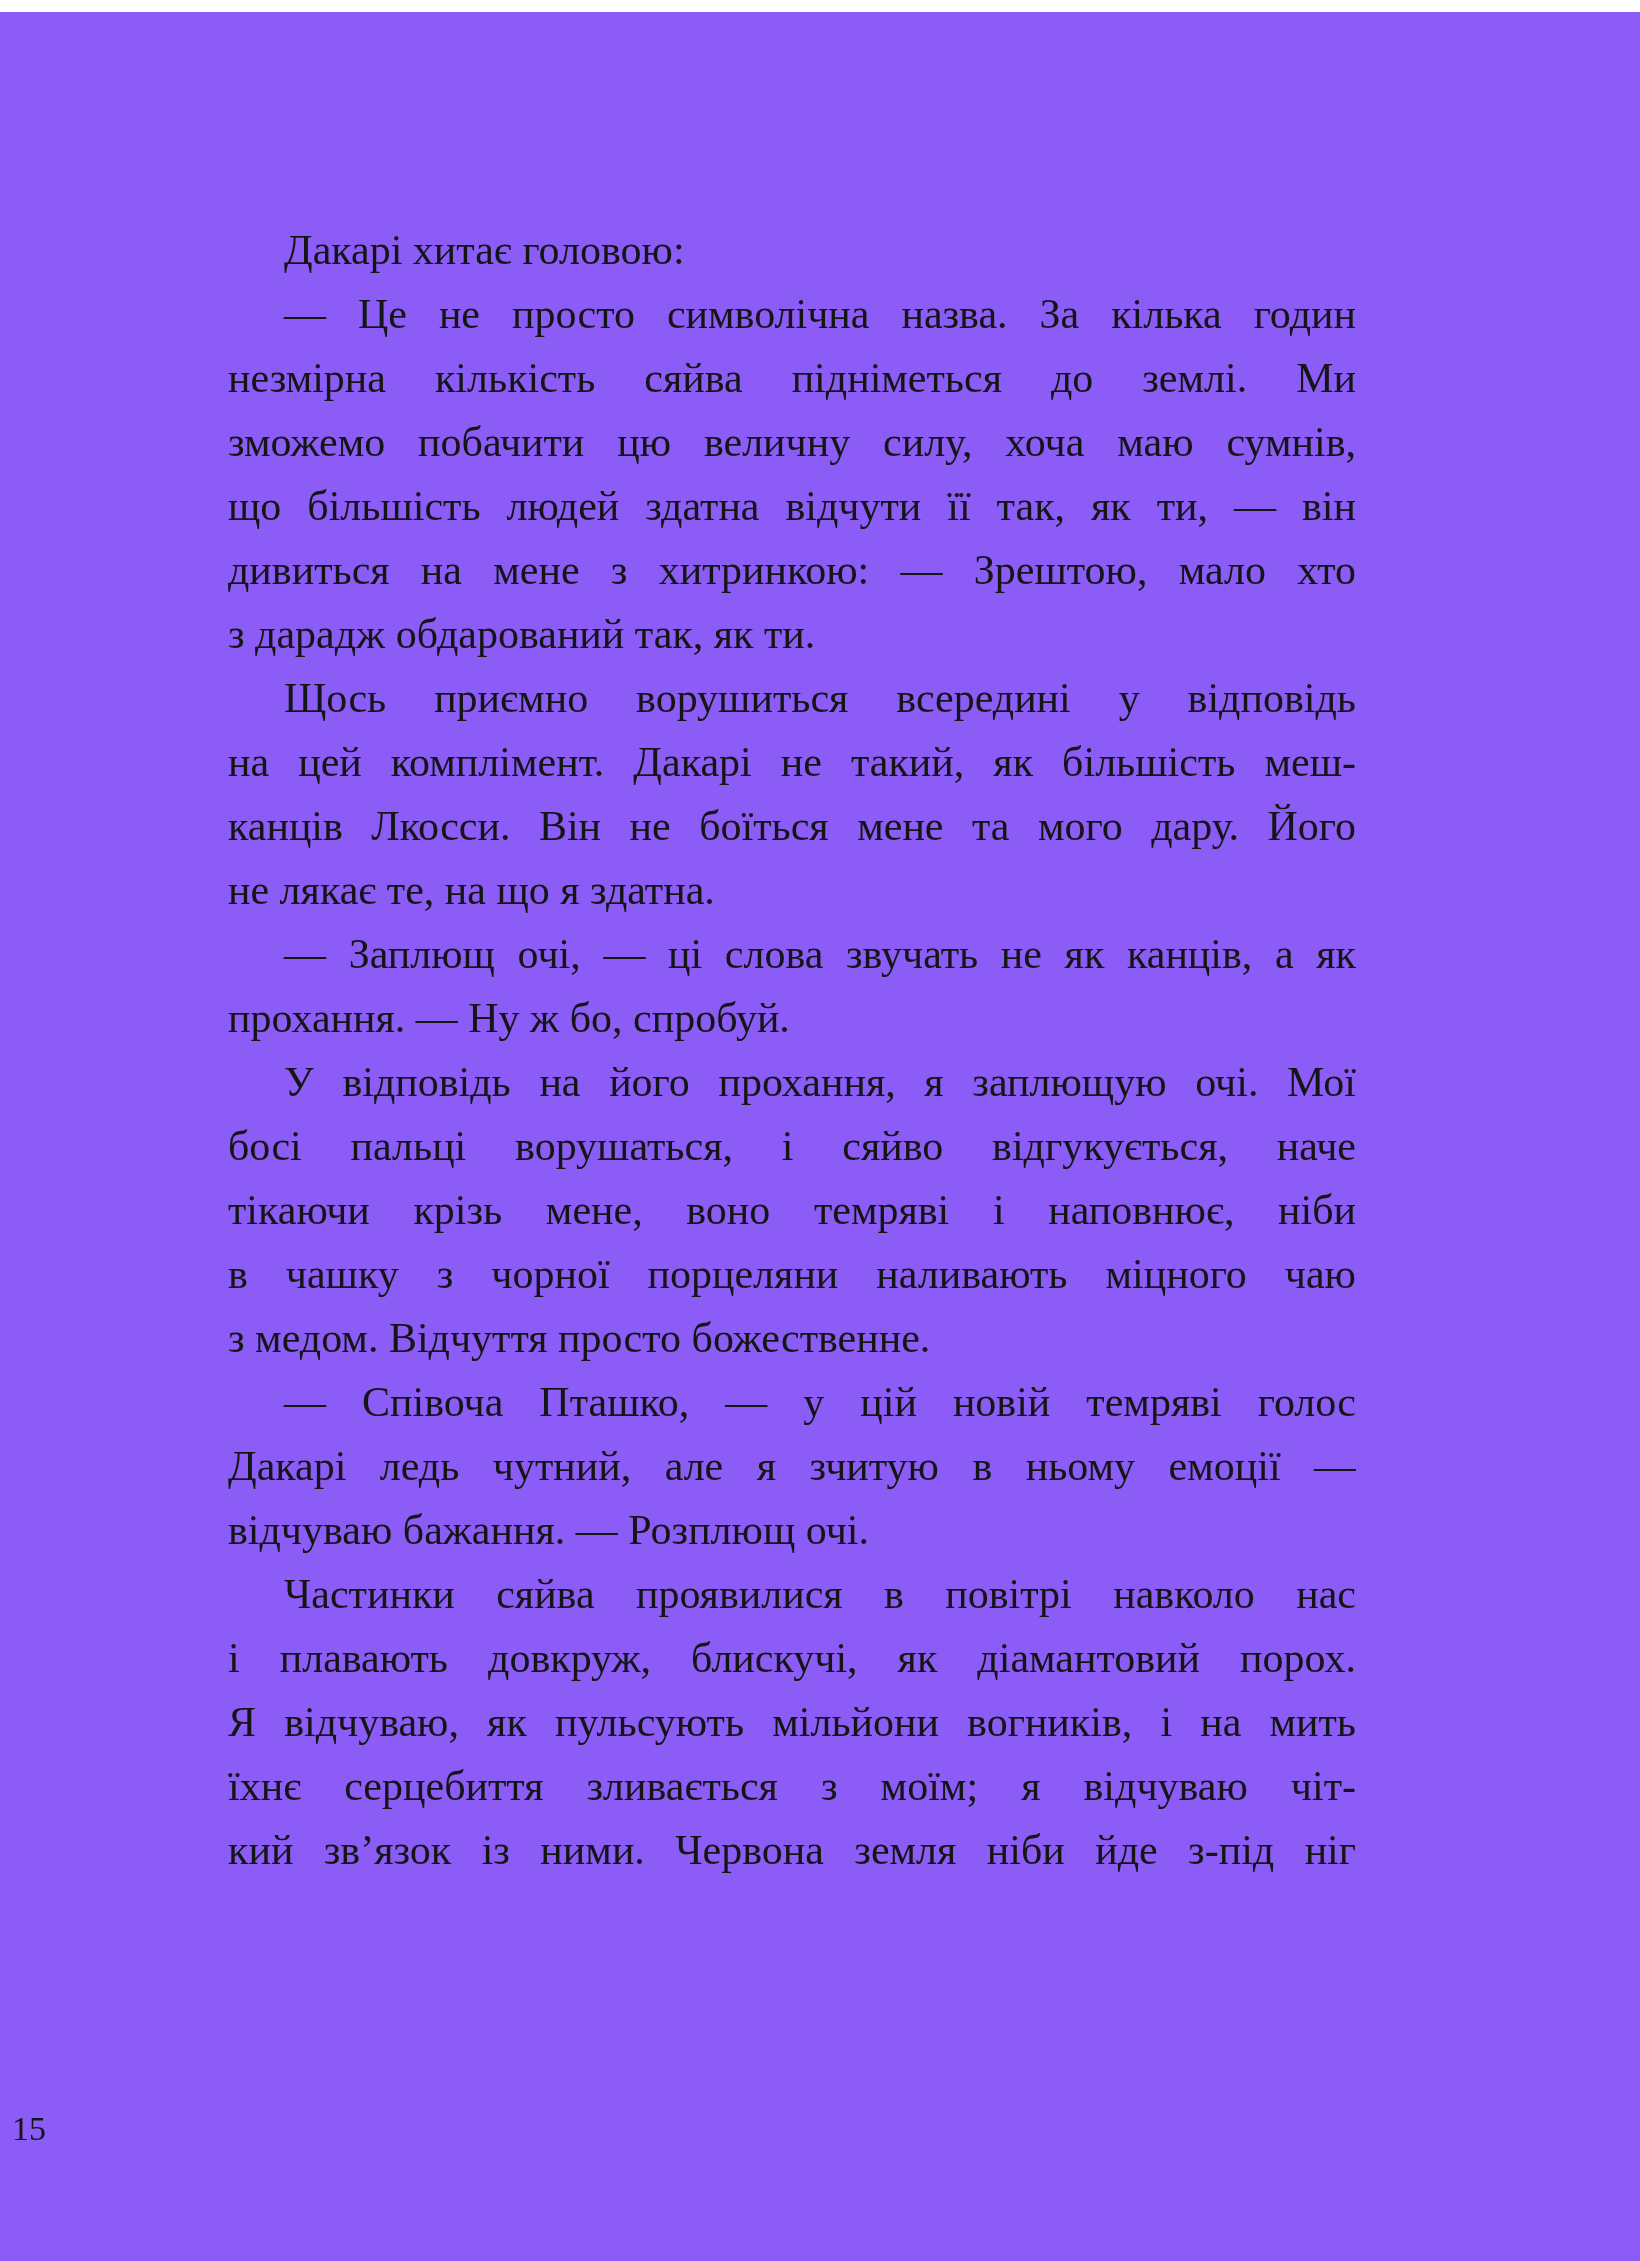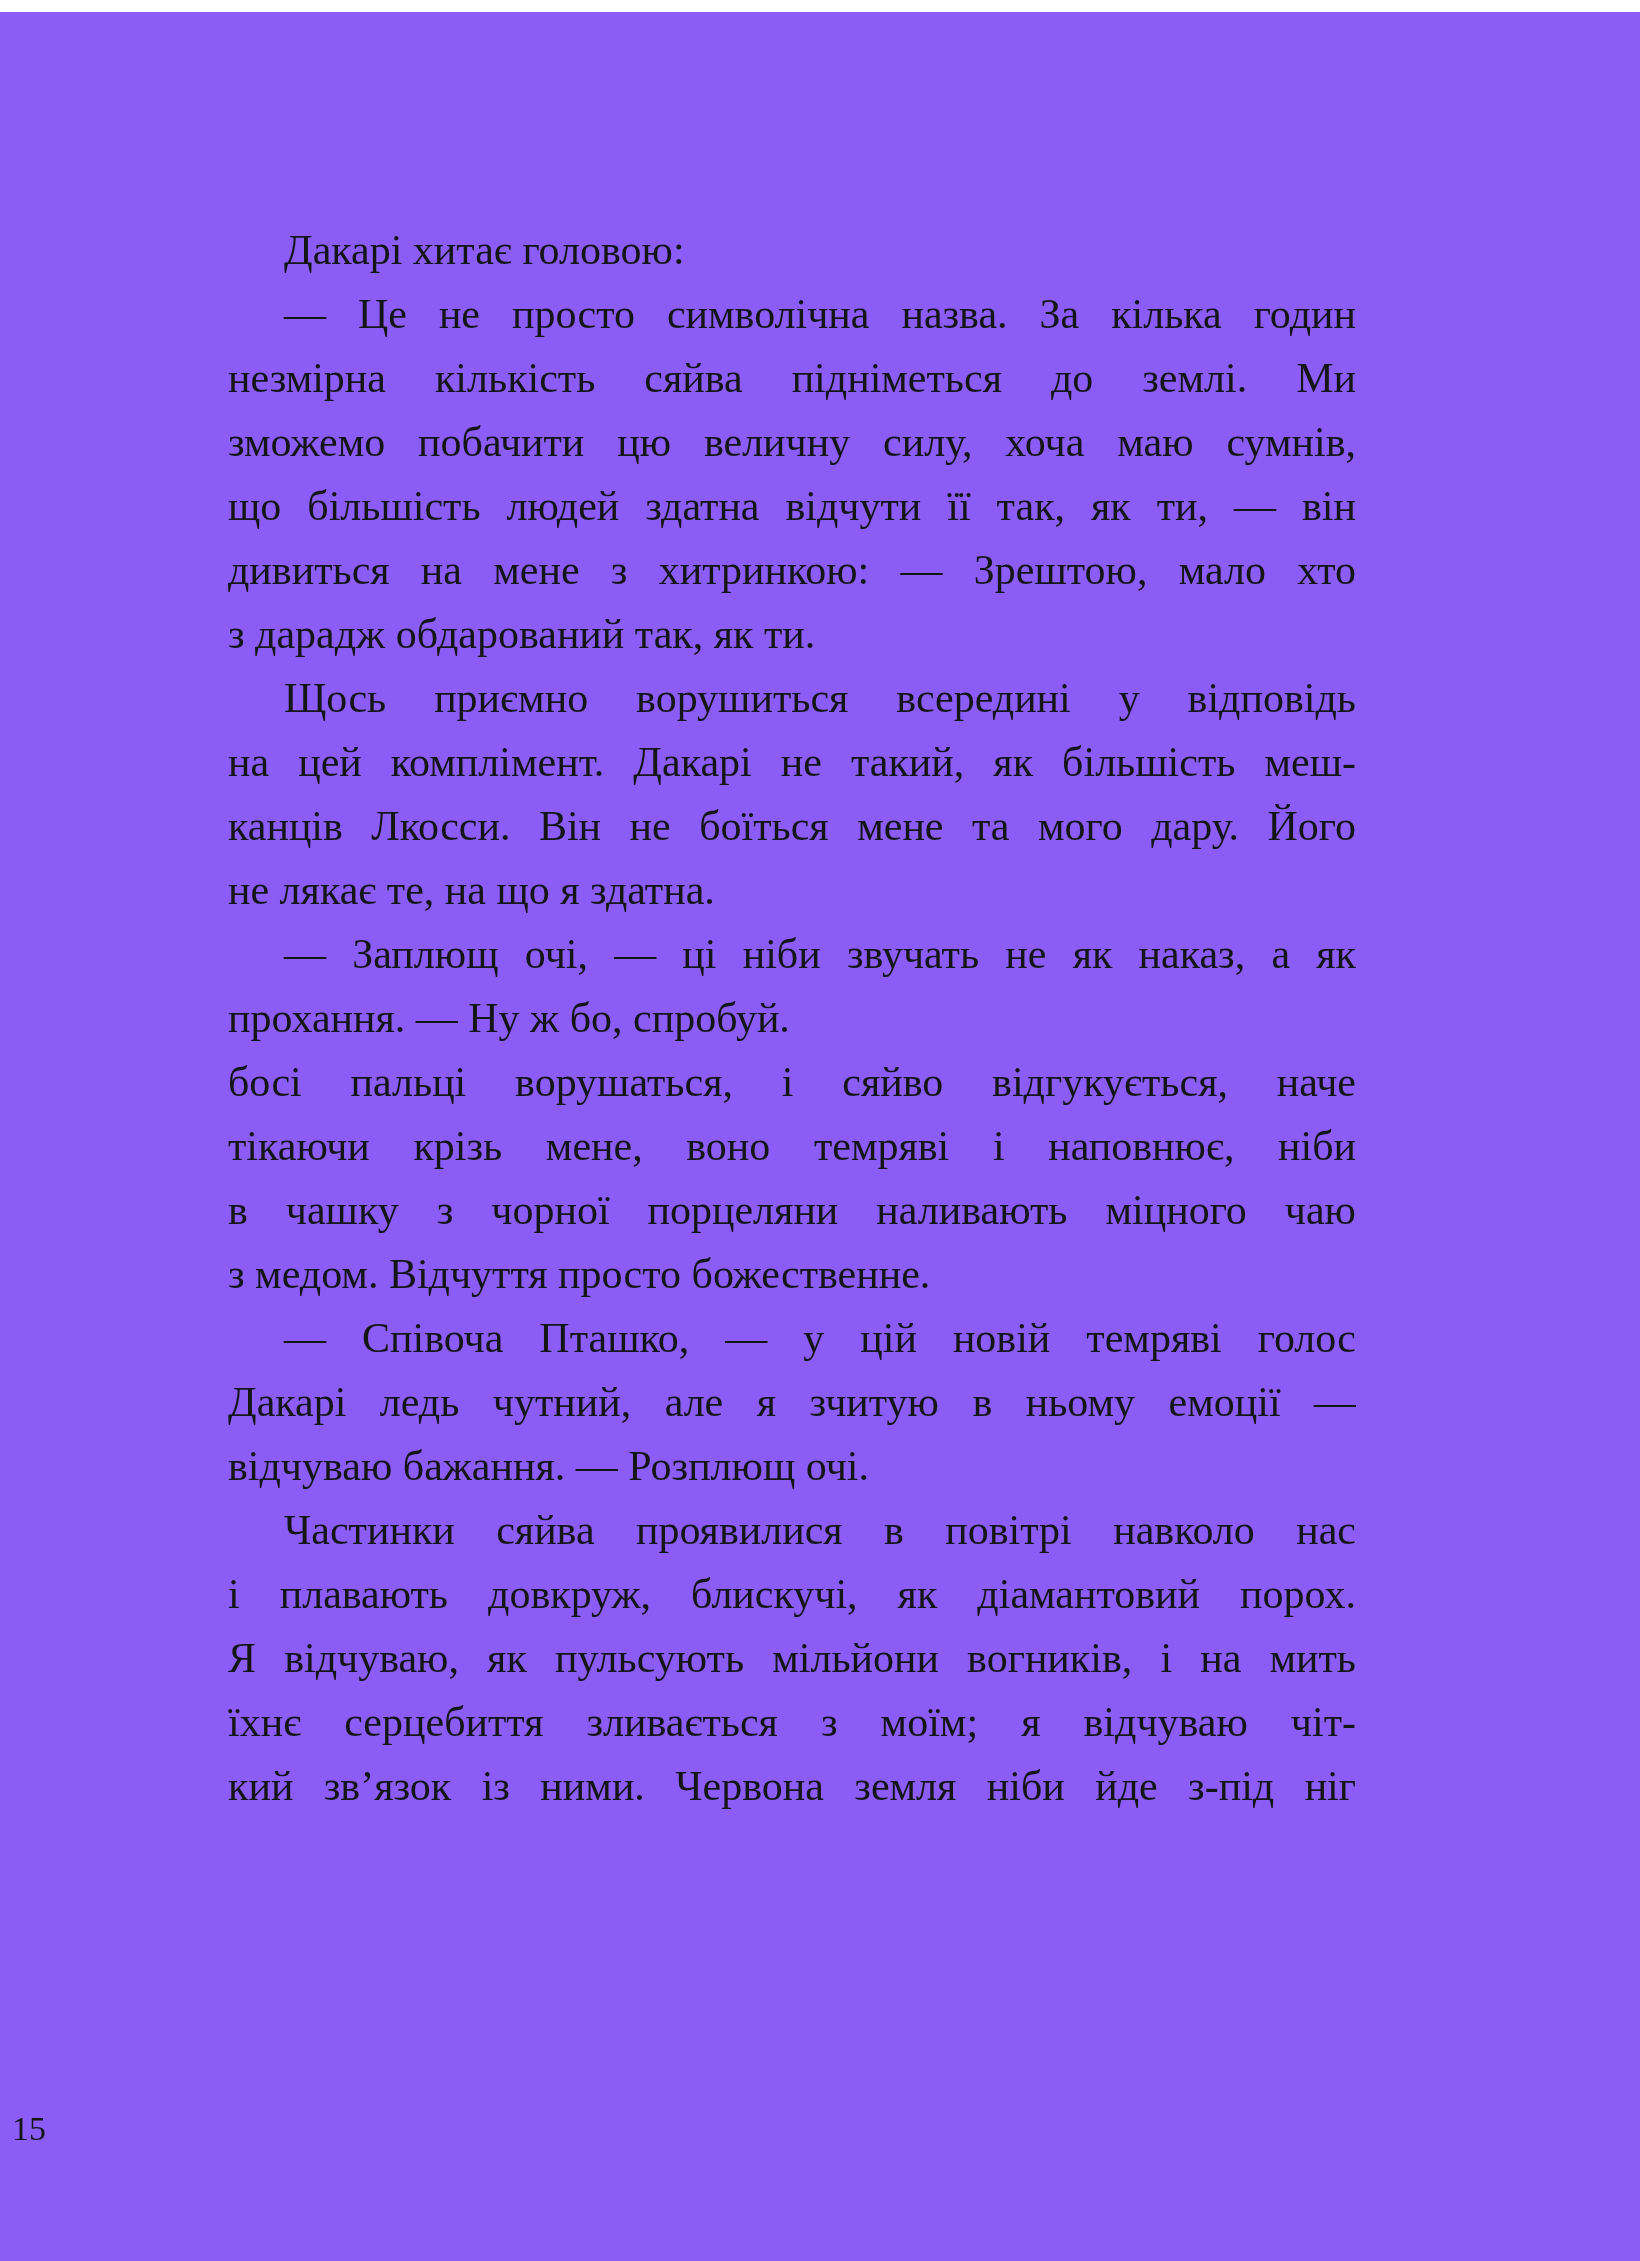--- a/index.html
+++ b/index.html
@@ -51,22 +51,23 @@
     <span class="line indent justify">— Це не просто символічна назва. За кілька годин</span>
     <span class="line justify">незмірна кількість сяйва підніметься до землі. Ми</span>
     <span class="line justify">зможемо побачити цю величну силу, хоча маю сумнів,</span>
     <span class="line justify">що більшість людей здатна відчути її так, як ти, — він</span>
     <span class="line justify">дивиться на мене з хитринкою: — Зрештою, мало хто</span>
     <span class="line last">з дарадж обдарований так, як ти.</span>
     <span class="line indent justify">Щось приємно ворушиться всередині у відповідь</span>
     <span class="line justify">на цей комплімент. Дакарі не такий, як більшість меш-</span>
     <span class="line justify">канців Лкосси. Він не боїться мене та мого дару. Його</span>
     <span class="line last">не лякає те, на що я здатна.</span>
-    <span class="line indent justify">— Заплющ очі, — ці ніби звучать не як наказ, а як</span>
+    <span class="line indent justify">— Заплющ очі, — ці слова звучать не як канців, а як</span>
     <span class="line last">прохання. — Ну ж бо, спробуй.</span>
+    <span class="line indent justify">У відповідь на його прохання, я заплющую очі. Мої</span>
     <span class="line justify">босі пальці ворушаться, і сяйво відгукується, наче</span>
     <span class="line justify">тікаючи крізь мене, воно темряві і наповнює, ніби</span>
     <span class="line justify">в чашку з чорної порцеляни наливають міцного чаю</span>
     <span class="line last">з медом. Відчуття просто божественне.</span>
     <span class="line indent justify">— Співоча Пташко, — у цій новій темряві голос</span>
     <span class="line justify">Дакарі ледь чутний, але я зчитую в ньому емоції —</span>
     <span class="line last">відчуваю бажання. — Розплющ очі.</span>
     <span class="line indent justify">Частинки сяйва проявилися в повітрі навколо нас</span>
     <span class="line justify">і плавають довкруж, блискучі, як діамантовий порох.</span>
     <span class="line justify">Я відчуваю, як пульсують мільйони вогників, і на мить</span>

